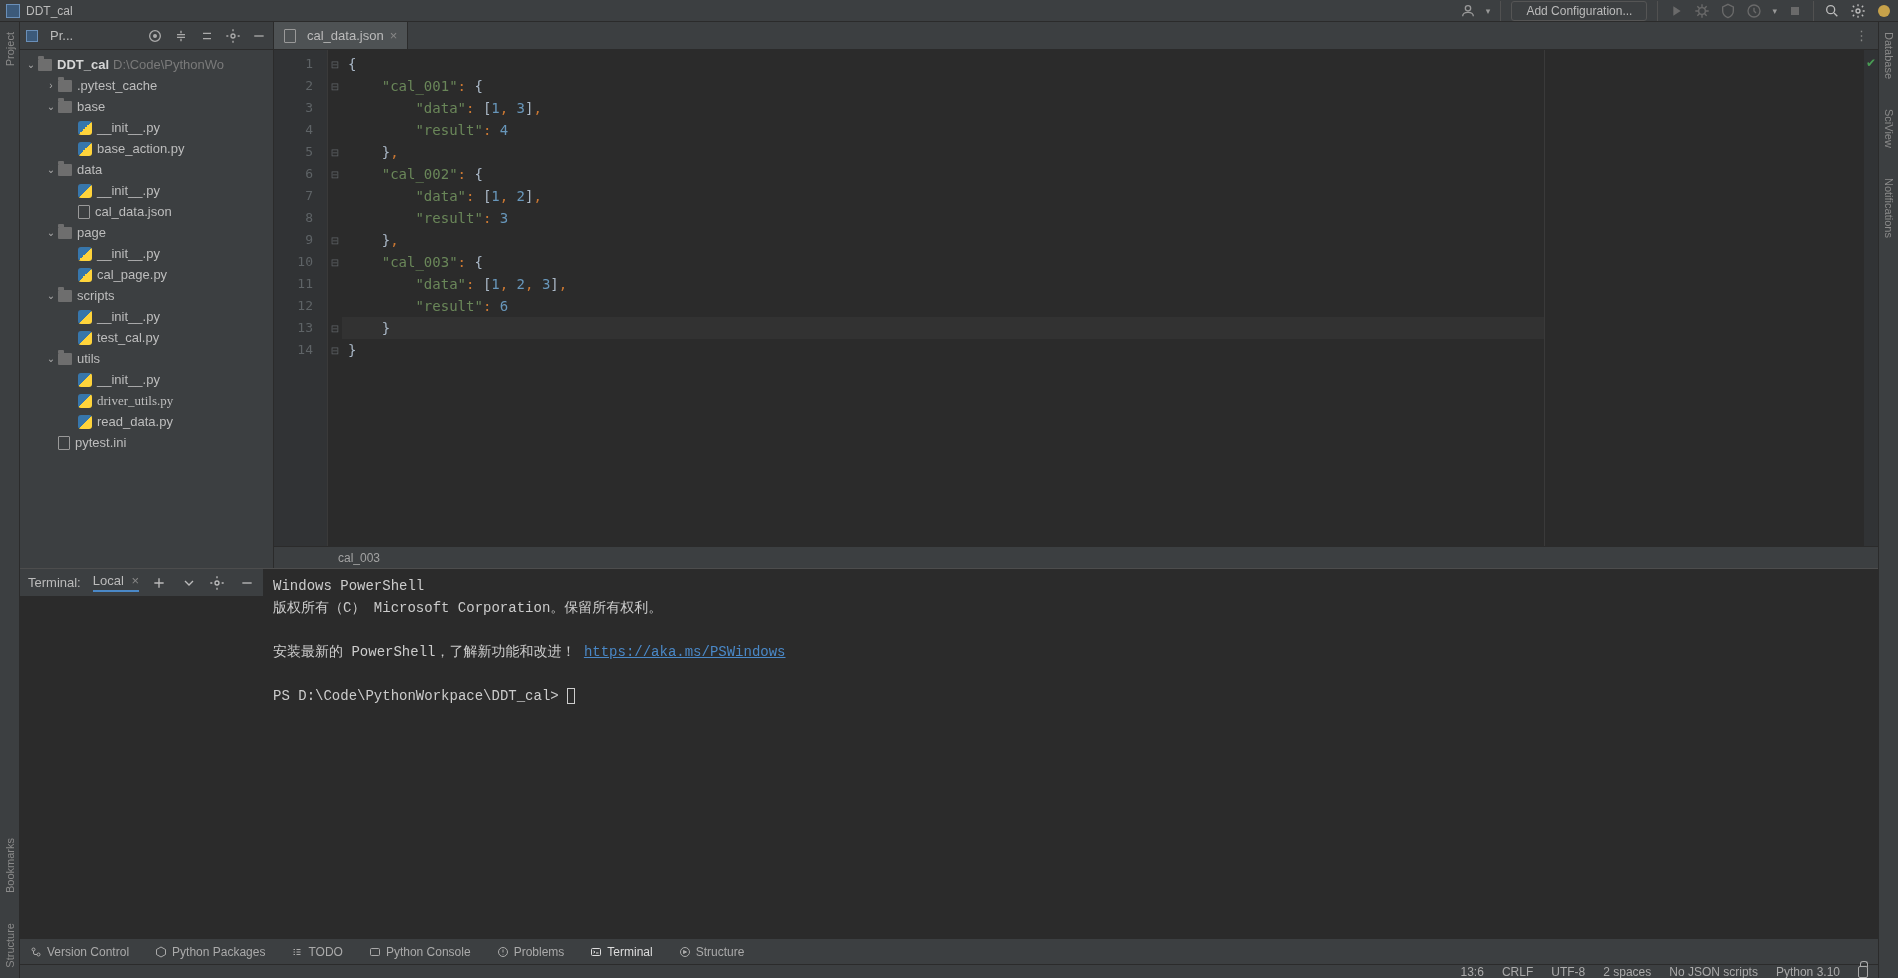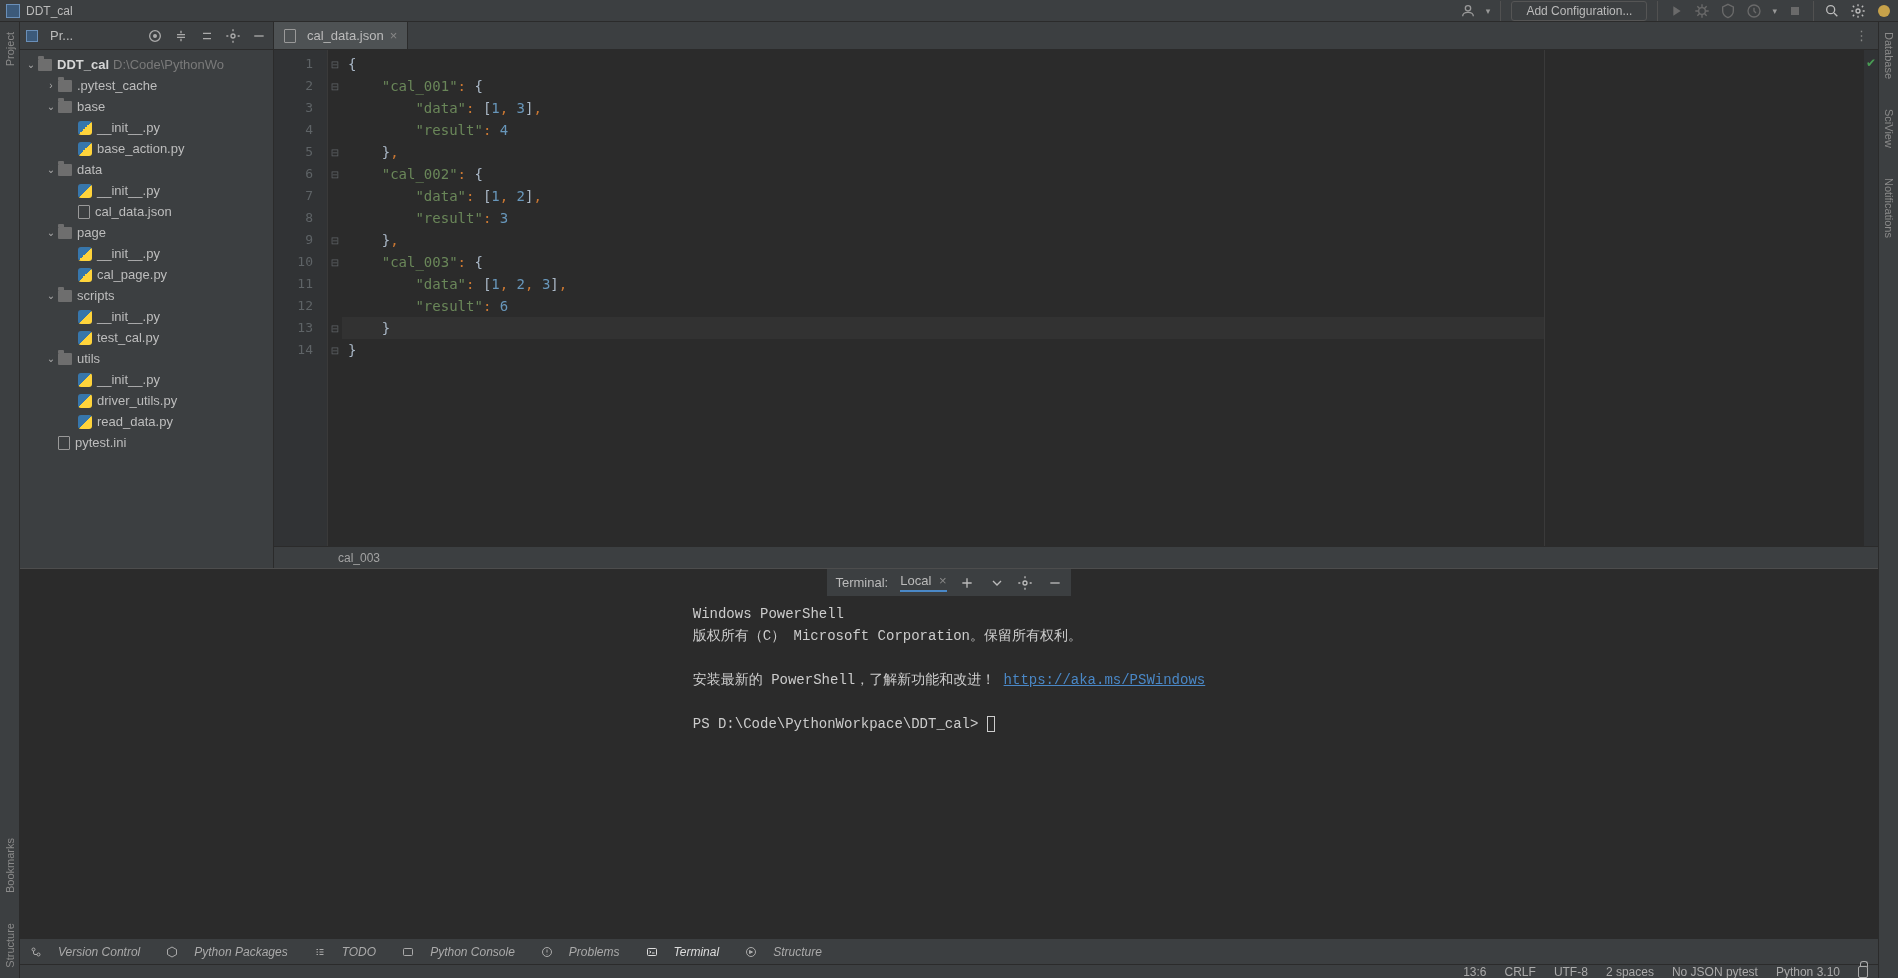--- a/index.html
+++ b/index.html
@@ -288,22 +288,21 @@
   padding: 0 14px 0 64px;
   font-size: 12px;
   color: #a3a3a3;
   border-top: 1px solid #2b2b2b;
 }
 .terminal-panel {
   height: 370px;
   background: #2b2b2b;
   border-top: 1px solid #4d4d4d;
   display: flex;
-  flex-direction: column;
-  align-items: center;
+  flex-direction: row;
 }
 .term-header {
   height: 28px;
   background: #3c3f41;
   display: flex;
   align-items: center;
   padding: 0 8px;
   gap: 12px;
   border-bottom: 1px solid #2b2b2b;
 }
@@ -341,24 +340,23 @@
   border-top: 1px solid #2b2b2b;
   display: flex;
   align-items: center;
   padding: 0 10px;
   gap: 26px;
   font-size: 12px;
 }
 .btab {
   display: flex;
   align-items: center;
-  gap: 16px;
+  gap: 5px;
   color: #aaa;
   cursor: pointer;
-  font-style: italic;
 }
 .btab.active { color: #ddd; }
 .btab-icon {
   width:12px; height:12px;
   display:inline-block;
 }
 .statusbar {
   height: 14px;
   background: #3c3f41;
   border-top: 1px solid #2b2b2b;
@@ -578,21 +576,21 @@
               <div class="tree-row" style="padding-left: 26px;">
                 <span class="chev">⌄</span>
                 <span class="folder-icon"></span>
                 <span class="tree-label">utils</span>
               </div>
               <div class="tree-row" style="padding-left: 46px;">
                 <span class="chev"></span>
                 <span class="py-icon"></span>
                 <span class="tree-label">__init__.py</span>
               </div>
-              <div class="tree-row" style="padding-left: 46px;">
+              <div class="tree-row" style="padding-left: 46px; font-family: Liberation Serif, serif;">
                 <span class="chev"></span>
                 <span class="py-icon"></span>
                 <span class="tree-label">driver_utils.py</span>
               </div>
               <div class="tree-row" style="padding-left: 46px;">
                 <span class="chev"></span>
                 <span class="py-icon"></span>
                 <span class="tree-label">read_data.py</span>
               </div>
               <div class="tree-row" style="padding-left: 26px;">
@@ -763,21 +761,21 @@
           <span>Structure</span>
         </span>
     </div>
 
     <div class="statusbar">
       <div class="right">
         <span>13:6</span>
         <span>CRLF</span>
         <span>UTF-8</span>
         <span>2 spaces</span>
-        <span>No JSON pytest</span>
+        <span>No JSON scripts</span>
         <span>Python 3.10</span>
         <span class="lock-icon"></span>
       </div>
     </div>
   </div>
 
   <div class="right-gutter">
     <span>Database</span>
     <span>SciView</span>
     <span>Notifications</span>

